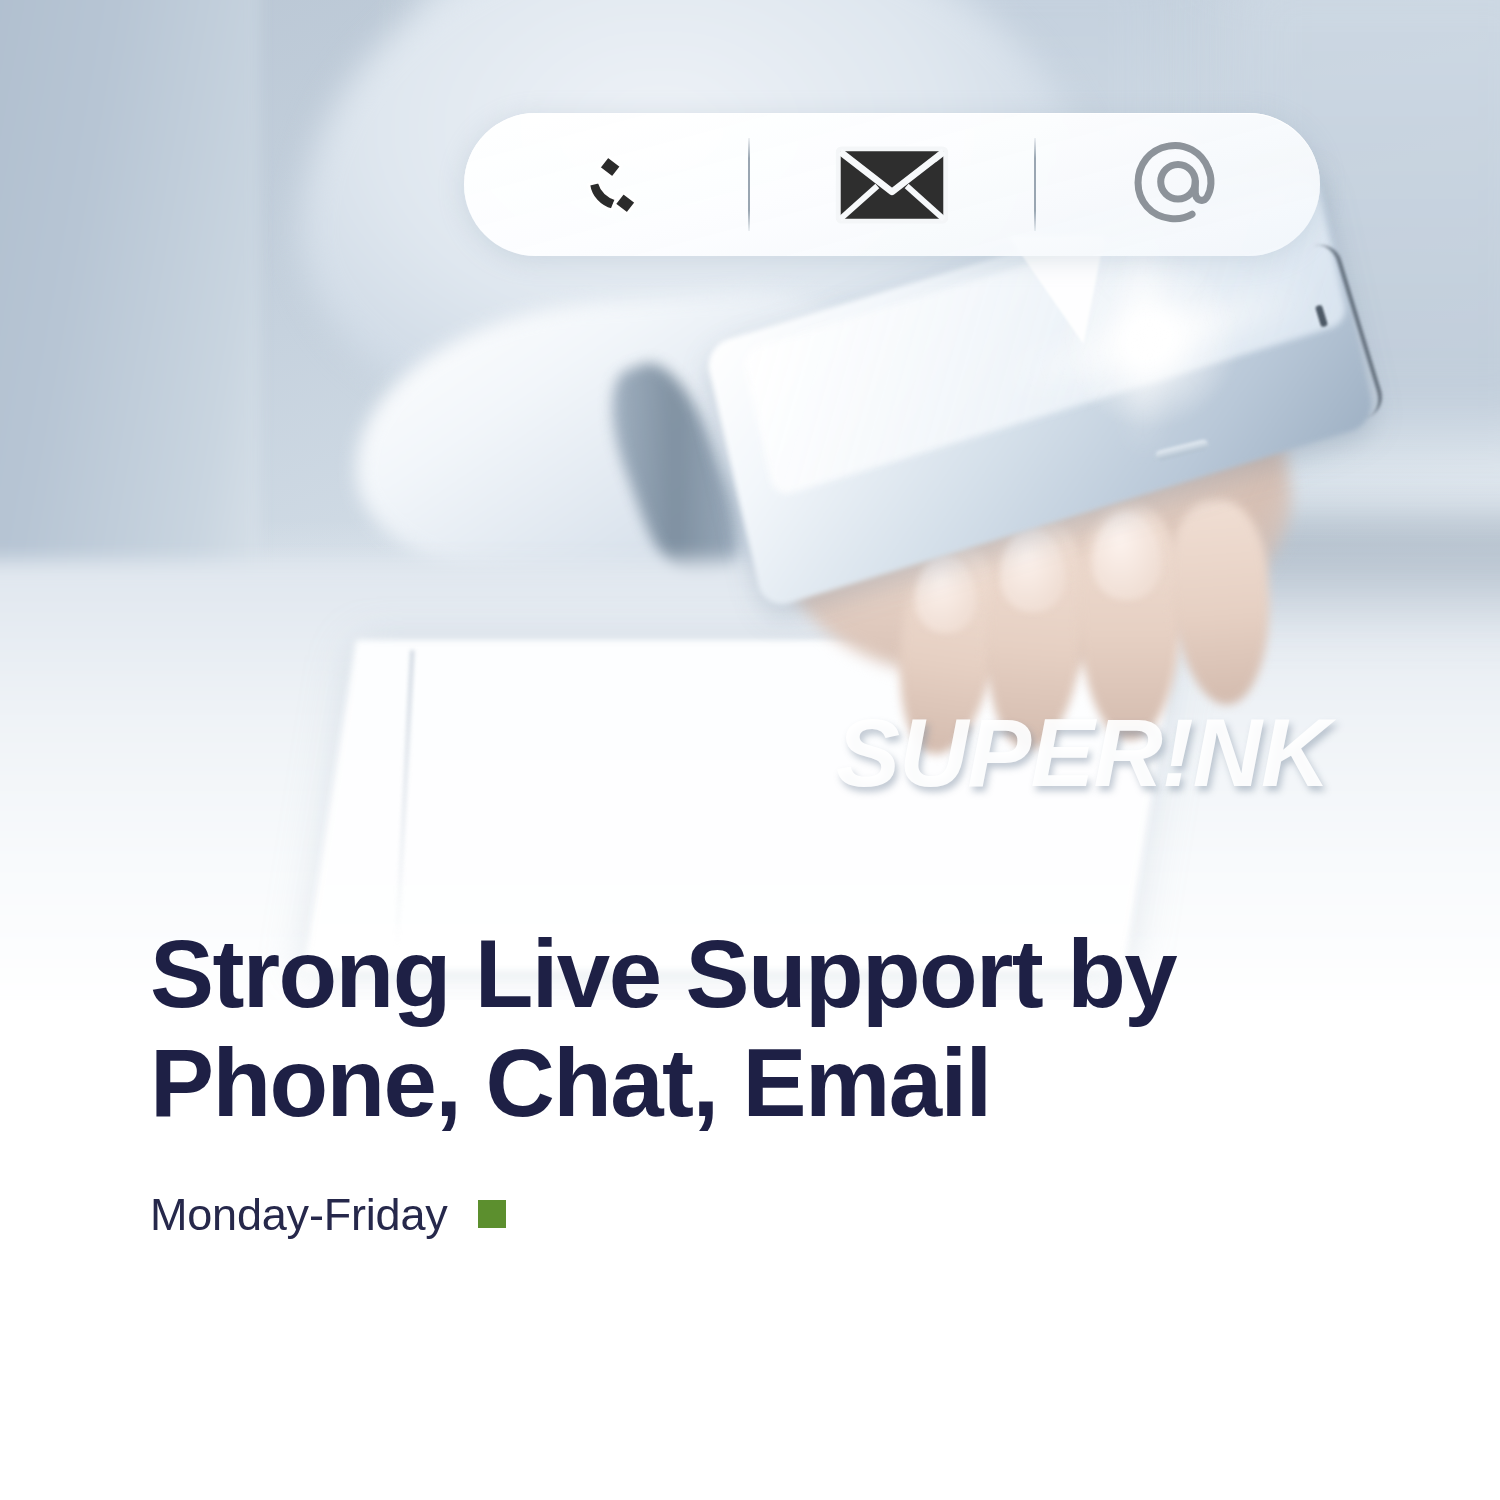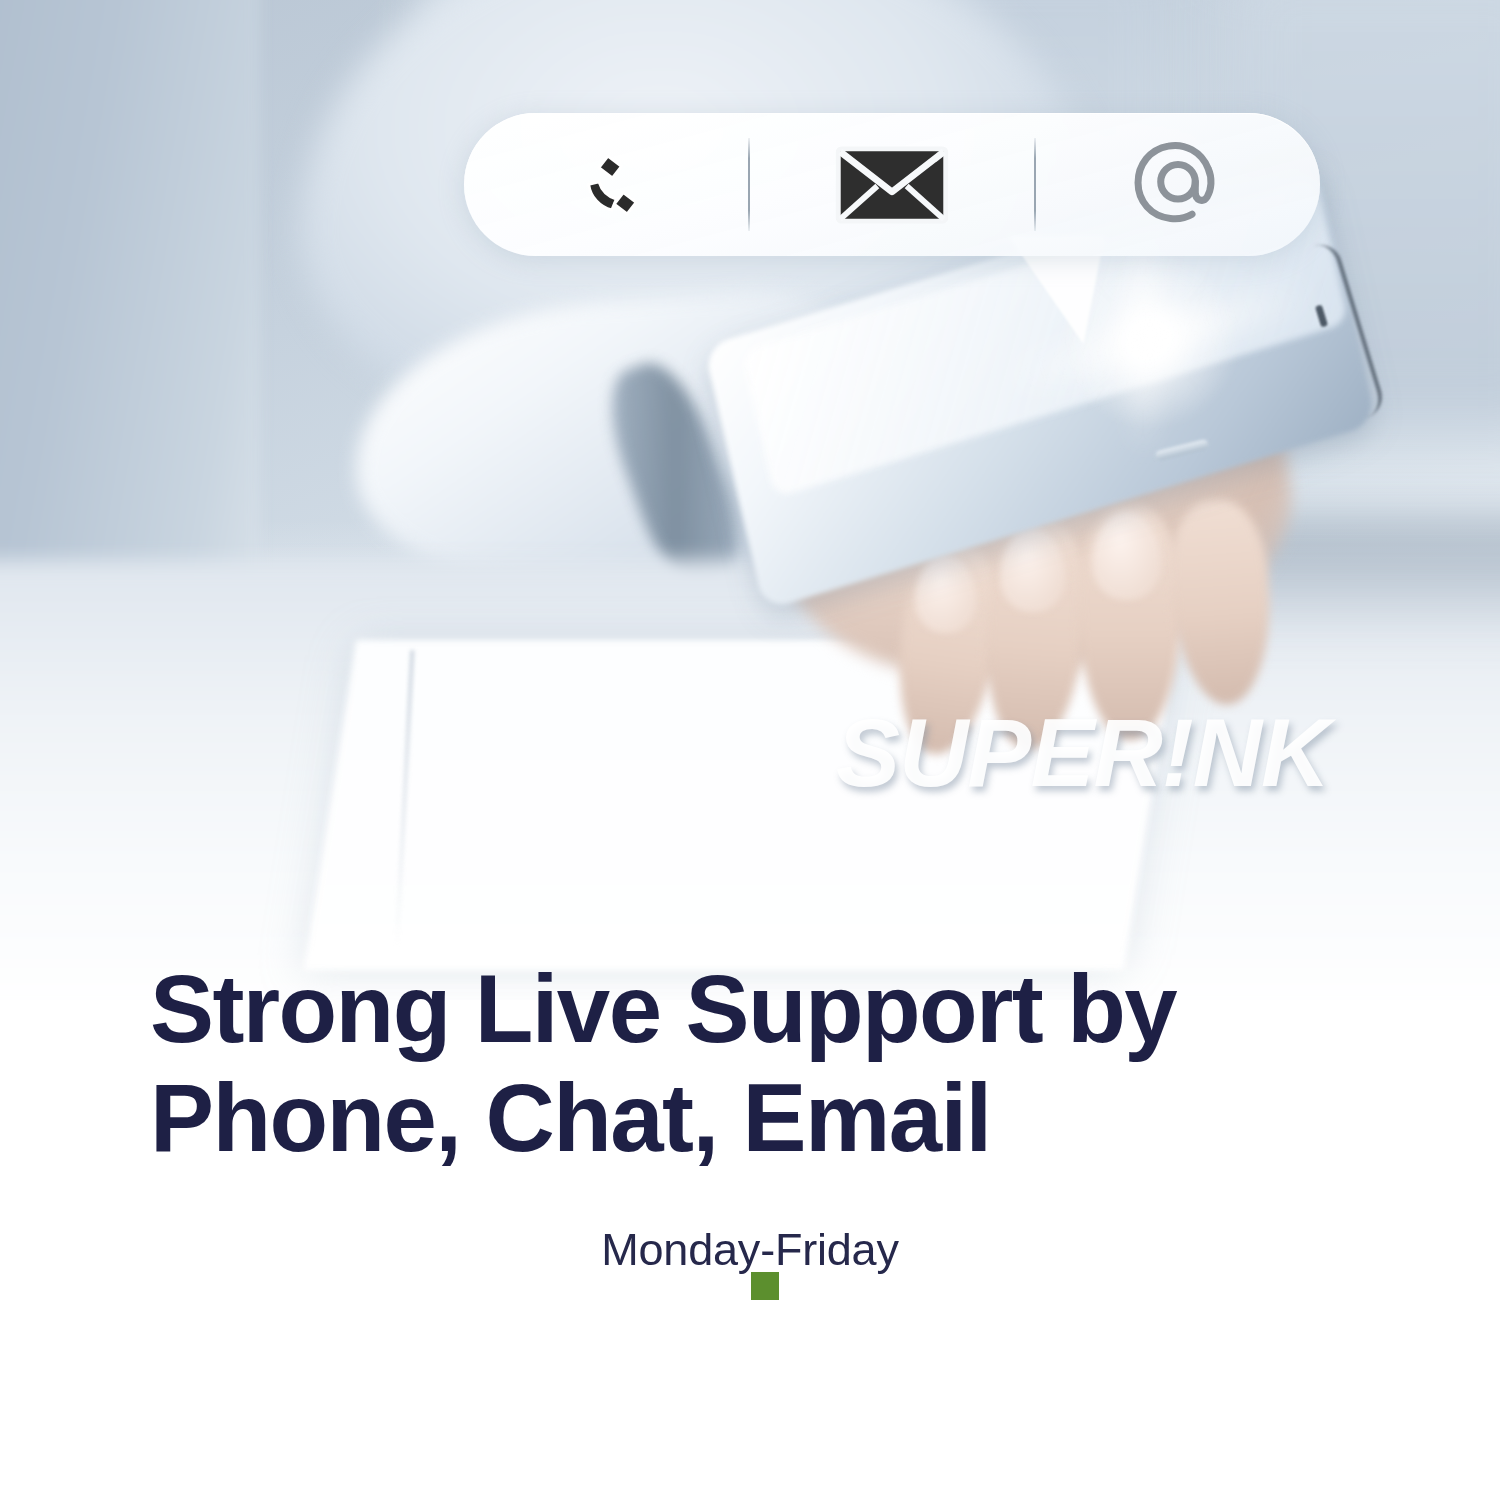--- a/index.html
+++ b/index.html
@@ -284,39 +284,38 @@
     width: 2px;
     height: 93px;
     background: linear-gradient(to bottom, rgba(150,165,180,.15), rgba(120,136,152,.75) 22%, rgba(120,136,152,.75) 78%, rgba(150,165,180,.15));
     flex: 0 0 2px;
   }
   .icon-svg { display: block; }
 
   
   #content {
     position: absolute;
-    left: 0; top: 954px;
+    left: 0; top: 919px;
     width: 1500px;
   }
   #headline {
     margin: 0;
     padding: 0 150px;
     color: #1e2045;
     font-family: "Liberation Sans", sans-serif;
     font-weight: 700;
     font-size: 96px;
     line-height: 1.14;
     letter-spacing: -1.6px;
     max-width: 1180px;
   }
   #subrow {
     display: flex;
     align-items: center;
     padding: 54px 150px 0 150px;
-    flex-direction: column;
   }
   #subtitle {
     color: #26284b;
     font-family: "Liberation Sans", sans-serif;
     font-weight: 400;
     font-size: 45px;
     letter-spacing: -0.2px;
     line-height: 1;
   }
   #green-square {

